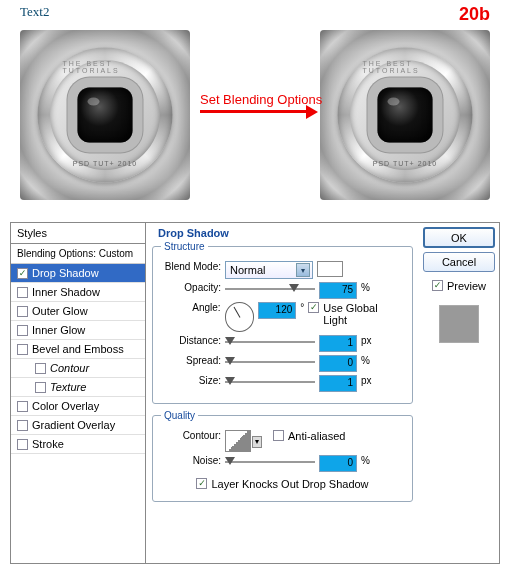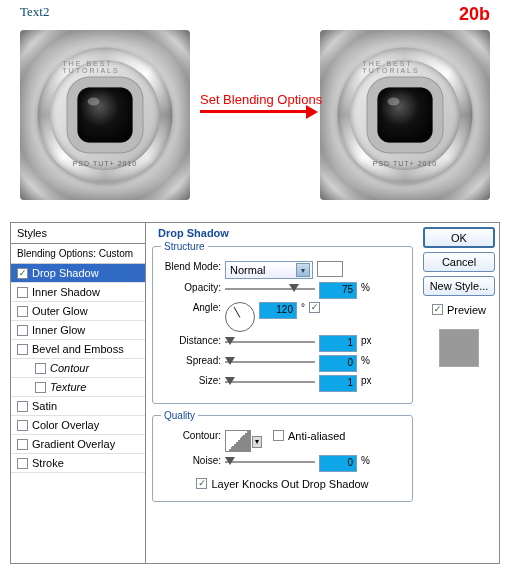--- a/index.html
+++ b/index.html
@@ -116,24 +116,20 @@
         <div class="style-item indent">
           <span class="chk"></span>
           <span>Contour</span>
         </div>
         <div class="style-item indent">
           <span class="chk"></span>
           <span>Texture</span>
         </div>
         <div class="style-item">
           <span class="chk"></span>
-          <span>Satin</span>
-        </div>
-        <div class="style-item">
-          <span class="chk"></span>
           <span>Color Overlay</span>
         </div>
         <div class="style-item">
           <span class="chk"></span>
           <span>Gradient Overlay</span>
         </div>
         <div class="style-item">
           <span class="chk"></span>
           <span>Stroke</span>
         </div>
@@ -161,20 +157,21 @@
           </div>
         <div class="numbox">75</div>
         <div class="unit">%</div>
       </div>
       <div class="row">
         <div class="lbl">Angle:</div>
         <div class="angle-dial"></div>
         <div class="numbox">120</div>
         <div class="unit">°</div>
         <span class="chk">✓</span>
+        <span>Use Global Light</span>
       </div>
       <div class="row">
         <div class="lbl">Distance:</div>
         <div class="slider">
             <div class="track"></div>
             <div class="thumb" style="left:0px"></div>
           </div>
         <div class="numbox">1</div>
         <div class="unit">px</div>
       </div>
@@ -221,20 +218,19 @@
       <div class="row" style="justify-content:center; margin-top:6px;">
         <span class="chk">✓</span>
         <span>Layer Knocks Out Drop Shadow</span>
       </div>
     </fieldset>
   </div>
 
   <div class="btn-col">
     <div class="winbtn primary">OK</div>
     <div class="winbtn">Cancel</div>
-    <div class="winbtn">New Style...</div>
     <div class="row" style="margin-top:4px;">
       <span class="chk">✓</span>
       <span>Preview</span>
     </div>
     <div class="prev-sw"></div>
   </div>
 </div>
 
 </body></html>

